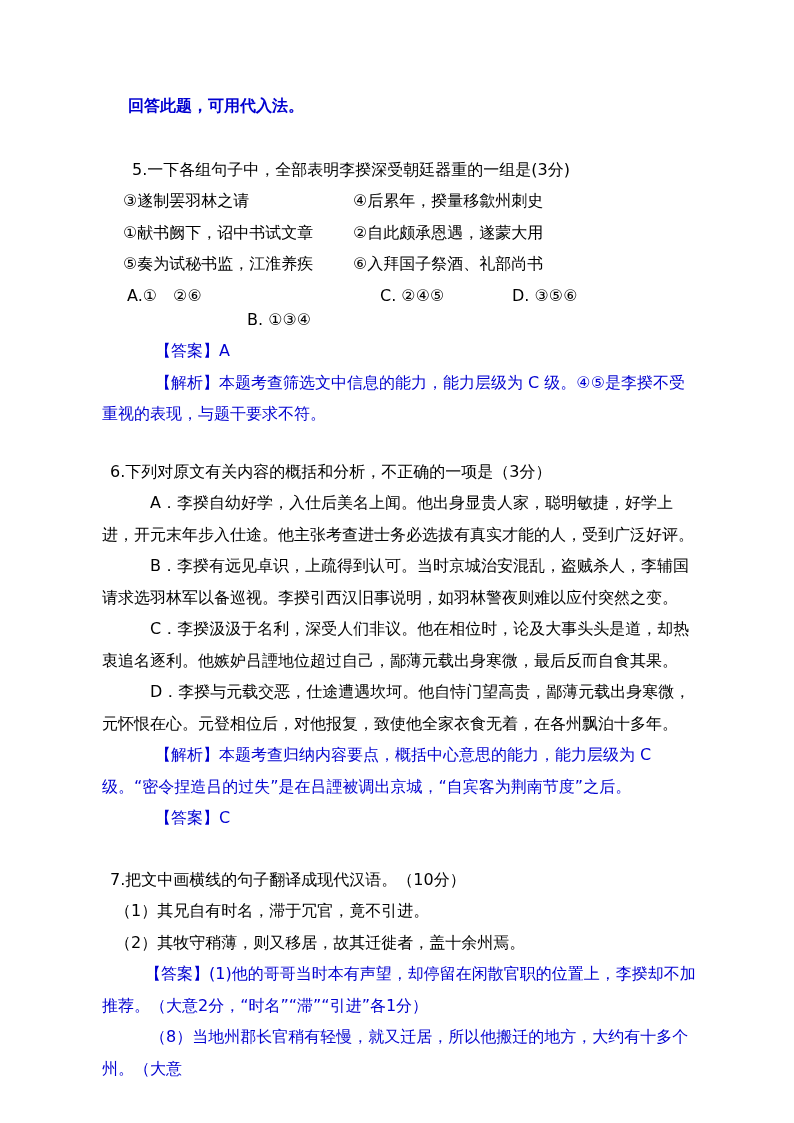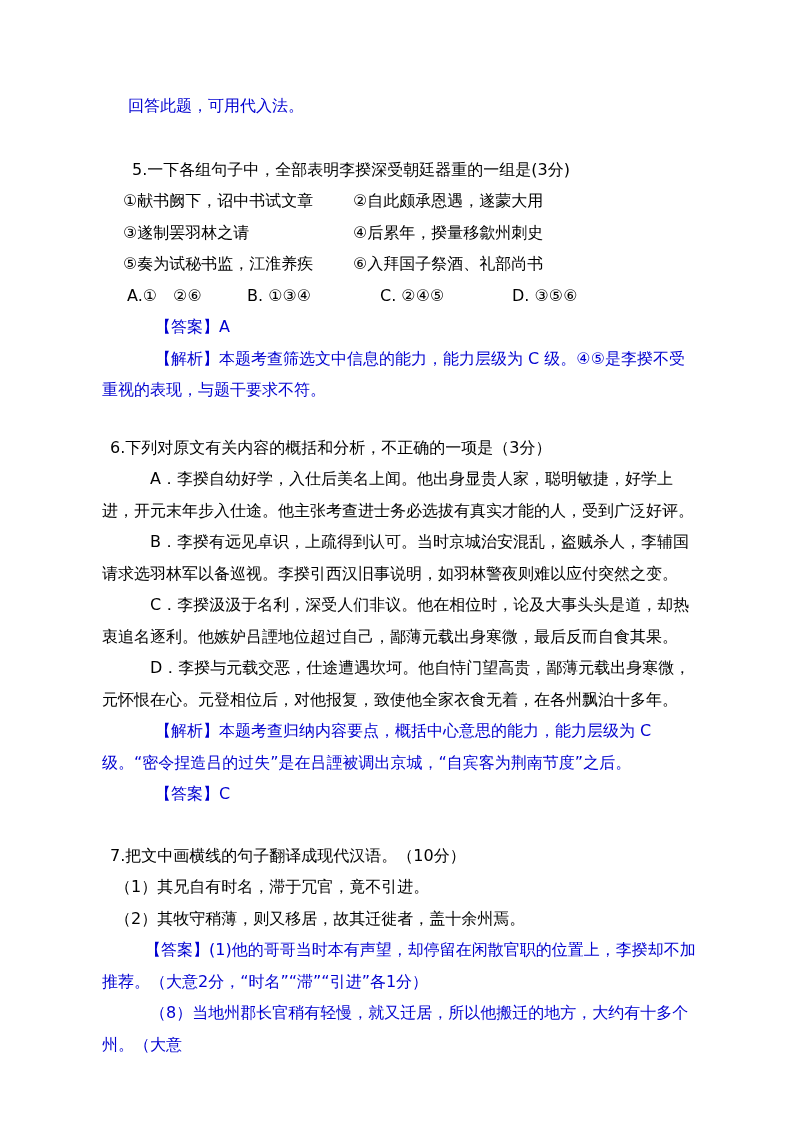--- a/index.html
+++ b/index.html
@@ -13,55 +13,55 @@
     font-size: 16px;
     line-height: 31.5px;
     color: #000000;
   }
   .content { padding: 90px 94px 0 102px; }
   p { margin: 0; padding: 0; }
   .blue { color: #0000d0; }
   .spacer-1 { height: 32px; }
   .spacer-2 { height: 26px; }
   .spacer-3 { height: 30px; }
-  .ind-intro   { text-indent: 26px; }
+  .ind-intro   { text-indent: 26px; font-weight: bold; }
   .ind-stem5   { text-indent: 30px; }
   .ind-stem67  { text-indent: 8px;  }
   .ind-ans     { text-indent: 53px; }
   .ind-ans7    { text-indent: 43px; }
   .ind-opt     { text-indent: 48px; }
   .ind-sent    { text-indent: 13px; }
   .pair-row  { display: flex; padding-left: 21px; }
   .pair-left { width: 230px; flex: 0 0 auto; }
   .pair-right{ flex: 1 1 auto; }
   .choices-row { display: flex; padding-left: 25px; }
   .choice-1 { width: 120px; flex: 0 0 auto; }
-  .choice-2 { width: 133px; flex: 0 0 auto; }
+  .choice-2 { width: 133px; flex: 0 0 auto; margin-top: 24px; }
   .choice-3 { width: 132px; flex: 0 0 auto; }
   .choice-4 { flex: 1 1 auto; }
 </style>
 </head>
 <body>
 
 <div class="page">
   <div class="content">
 
     <p class="blue ind-intro">回答此题，可用代入法。</p>
 
     <div class="spacer-1"></div>
 
     <p class="ind-stem5">5.一下各组句子中，全部表明李揆深受朝廷器重的一组是(3分)</p>
 
     <div class="pair-row">
+      <span class="pair-left">③遂制罢羽林之请</span>
+      <span class="pair-right">④后累年，揆量移歙州刺史</span>
+    </div>
+    <div class="pair-row">
       <span class="pair-left">①献书阙下，诏中书试文章</span>
       <span class="pair-right">②自此颇承恩遇，遂蒙大用</span>
-    </div>
-    <div class="pair-row">
-      <span class="pair-left">③遂制罢羽林之请</span>
-      <span class="pair-right">④后累年，揆量移歙州刺史</span>
     </div>
     <div class="pair-row">
       <span class="pair-left">⑤奏为试秘书监，江淮养疾</span>
       <span class="pair-right">⑥入拜国子祭酒、礼部尚书</span>
     </div>
 
     <div class="choices-row">
       <span class="choice-1">A.①　②⑥</span>
       <span class="choice-2">B. ①③④</span>
       <span class="choice-3">C. ②④⑤</span>

